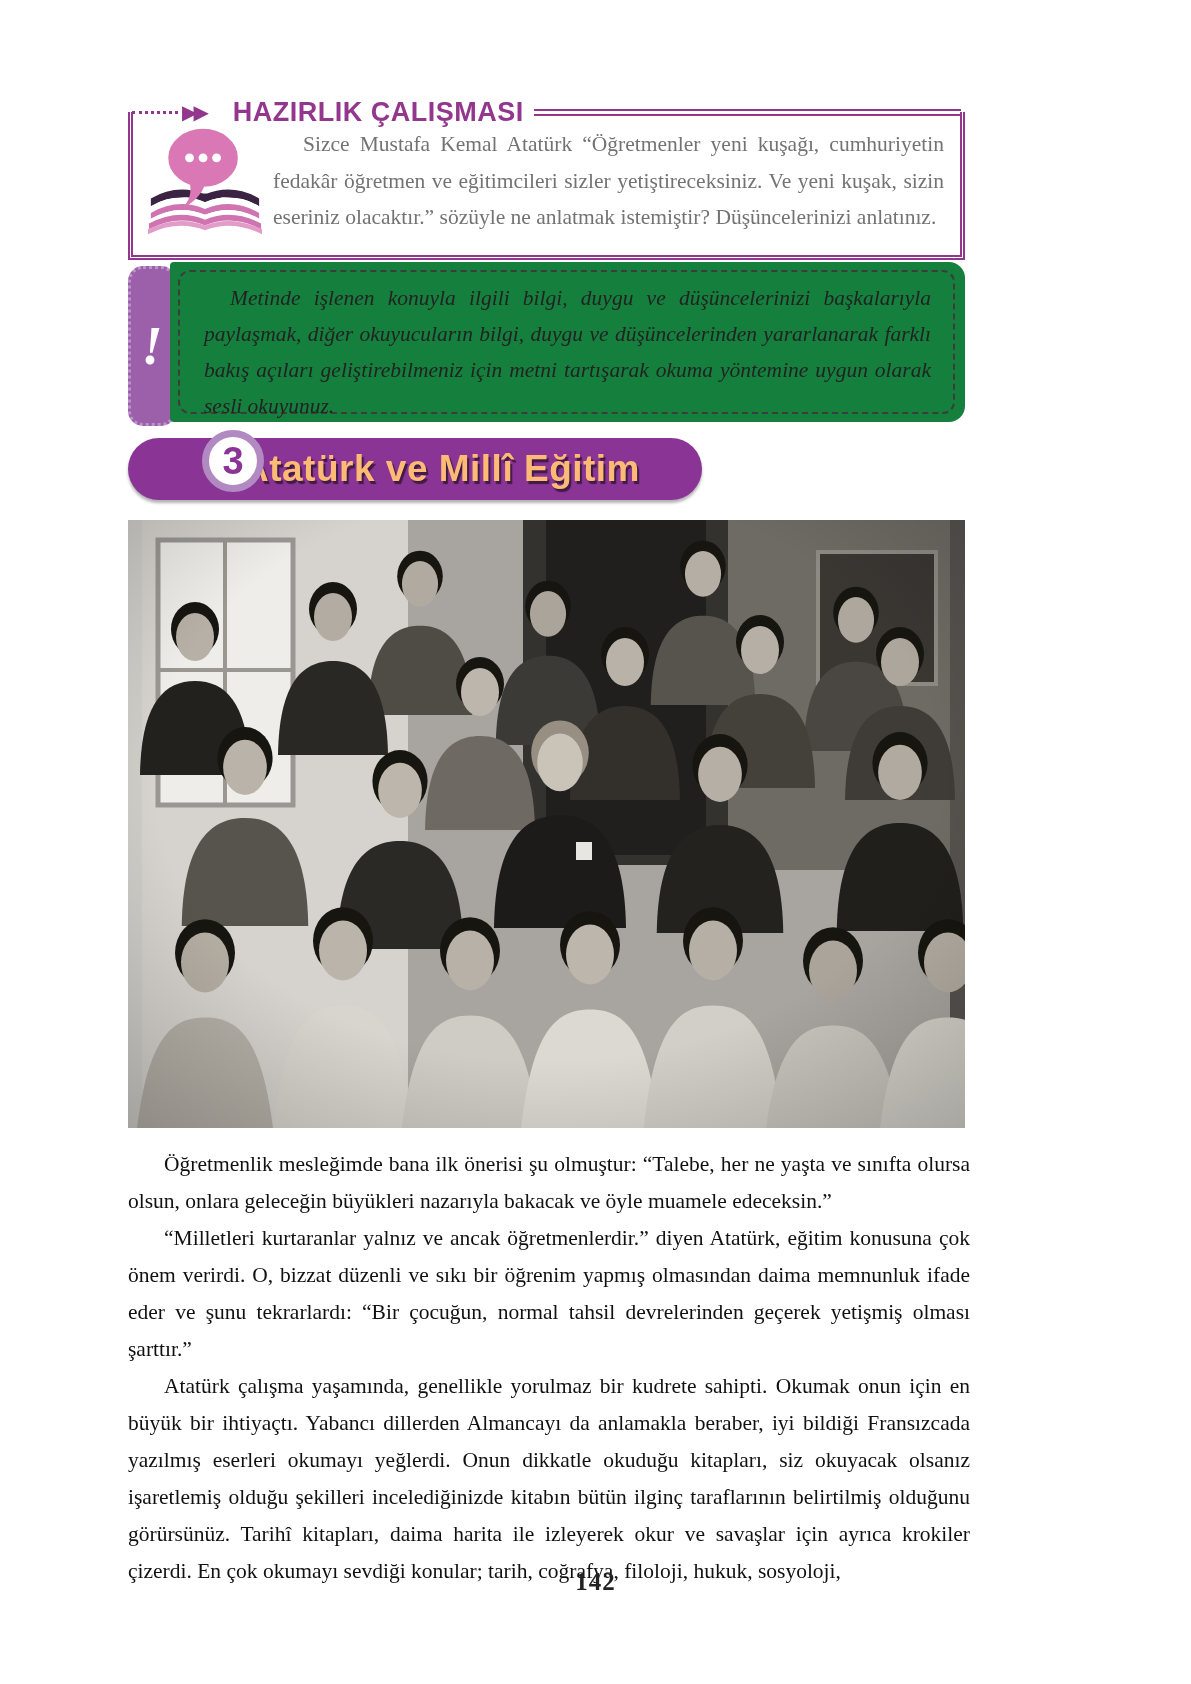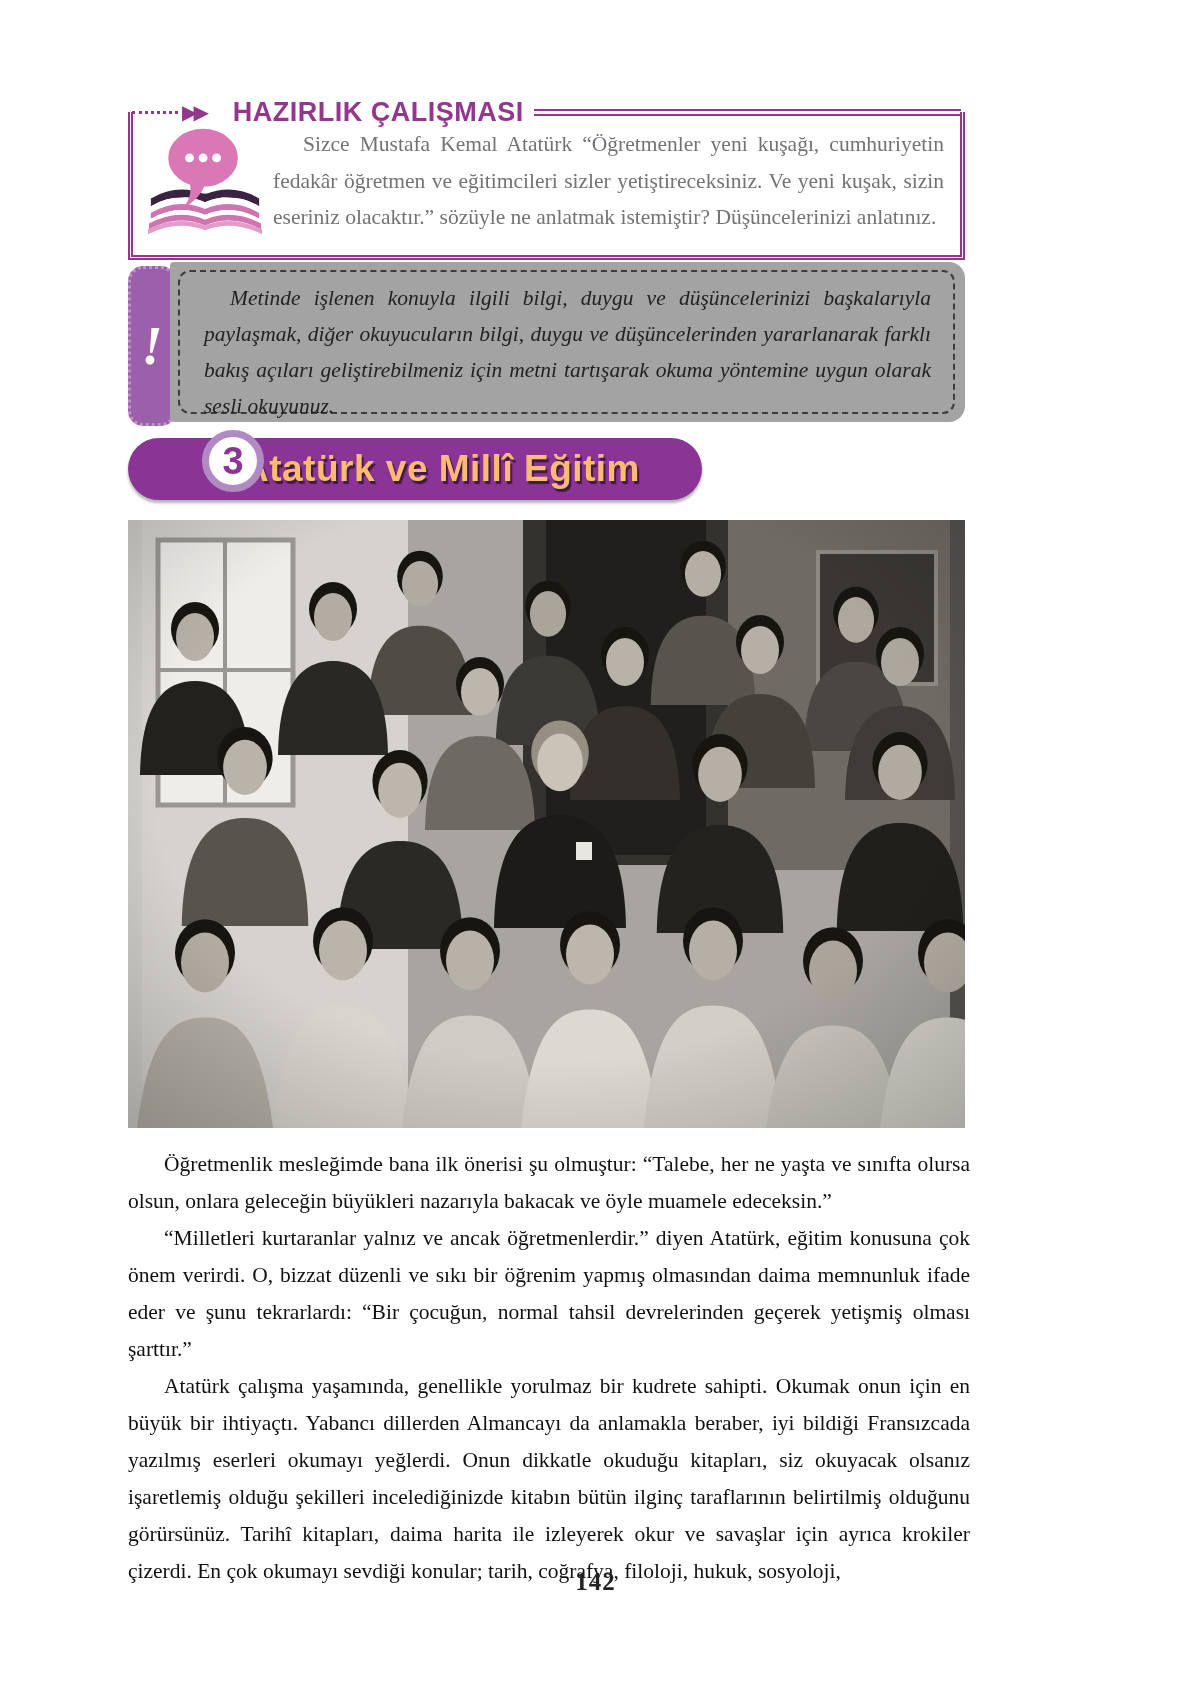--- a/index.html
+++ b/index.html
@@ -25,21 +25,21 @@
 
   
   .note-tab {
     position:absolute; left:128px; top:266px; width:48px; height:160px;
     background:#9c60aa; border:3px dotted #bd93cb; border-radius:15px;
     display:flex; align-items:center; justify-content:center;
   }
   .note-mark { color:#ffffff; font-style:italic; font-weight:bold; font-size:54px; font-family:"Liberation Serif", serif; }
   .note-box {
     position:absolute; left:170px; top:262px; width:795px; height:160px;
-    background:#a3a3a3; border-radius:4px 16px 16px 4px;
+    background:#15803d; border-radius:4px 16px 16px 4px;
   }
   .note-inner {
     position:absolute; inset:8px 10px 8px 8px; border:2px dashed #3c3c3c; border-radius:12px;
     padding:8px 22px 0 24px;
   }
   .note-text { font-size:21.5px; line-height:36px; font-style:italic; text-align:justify; text-indent:26px; color:#222; }
 
   
   .banner {
     position:absolute; left:128px; top:438px; width:574px; height:62px;

